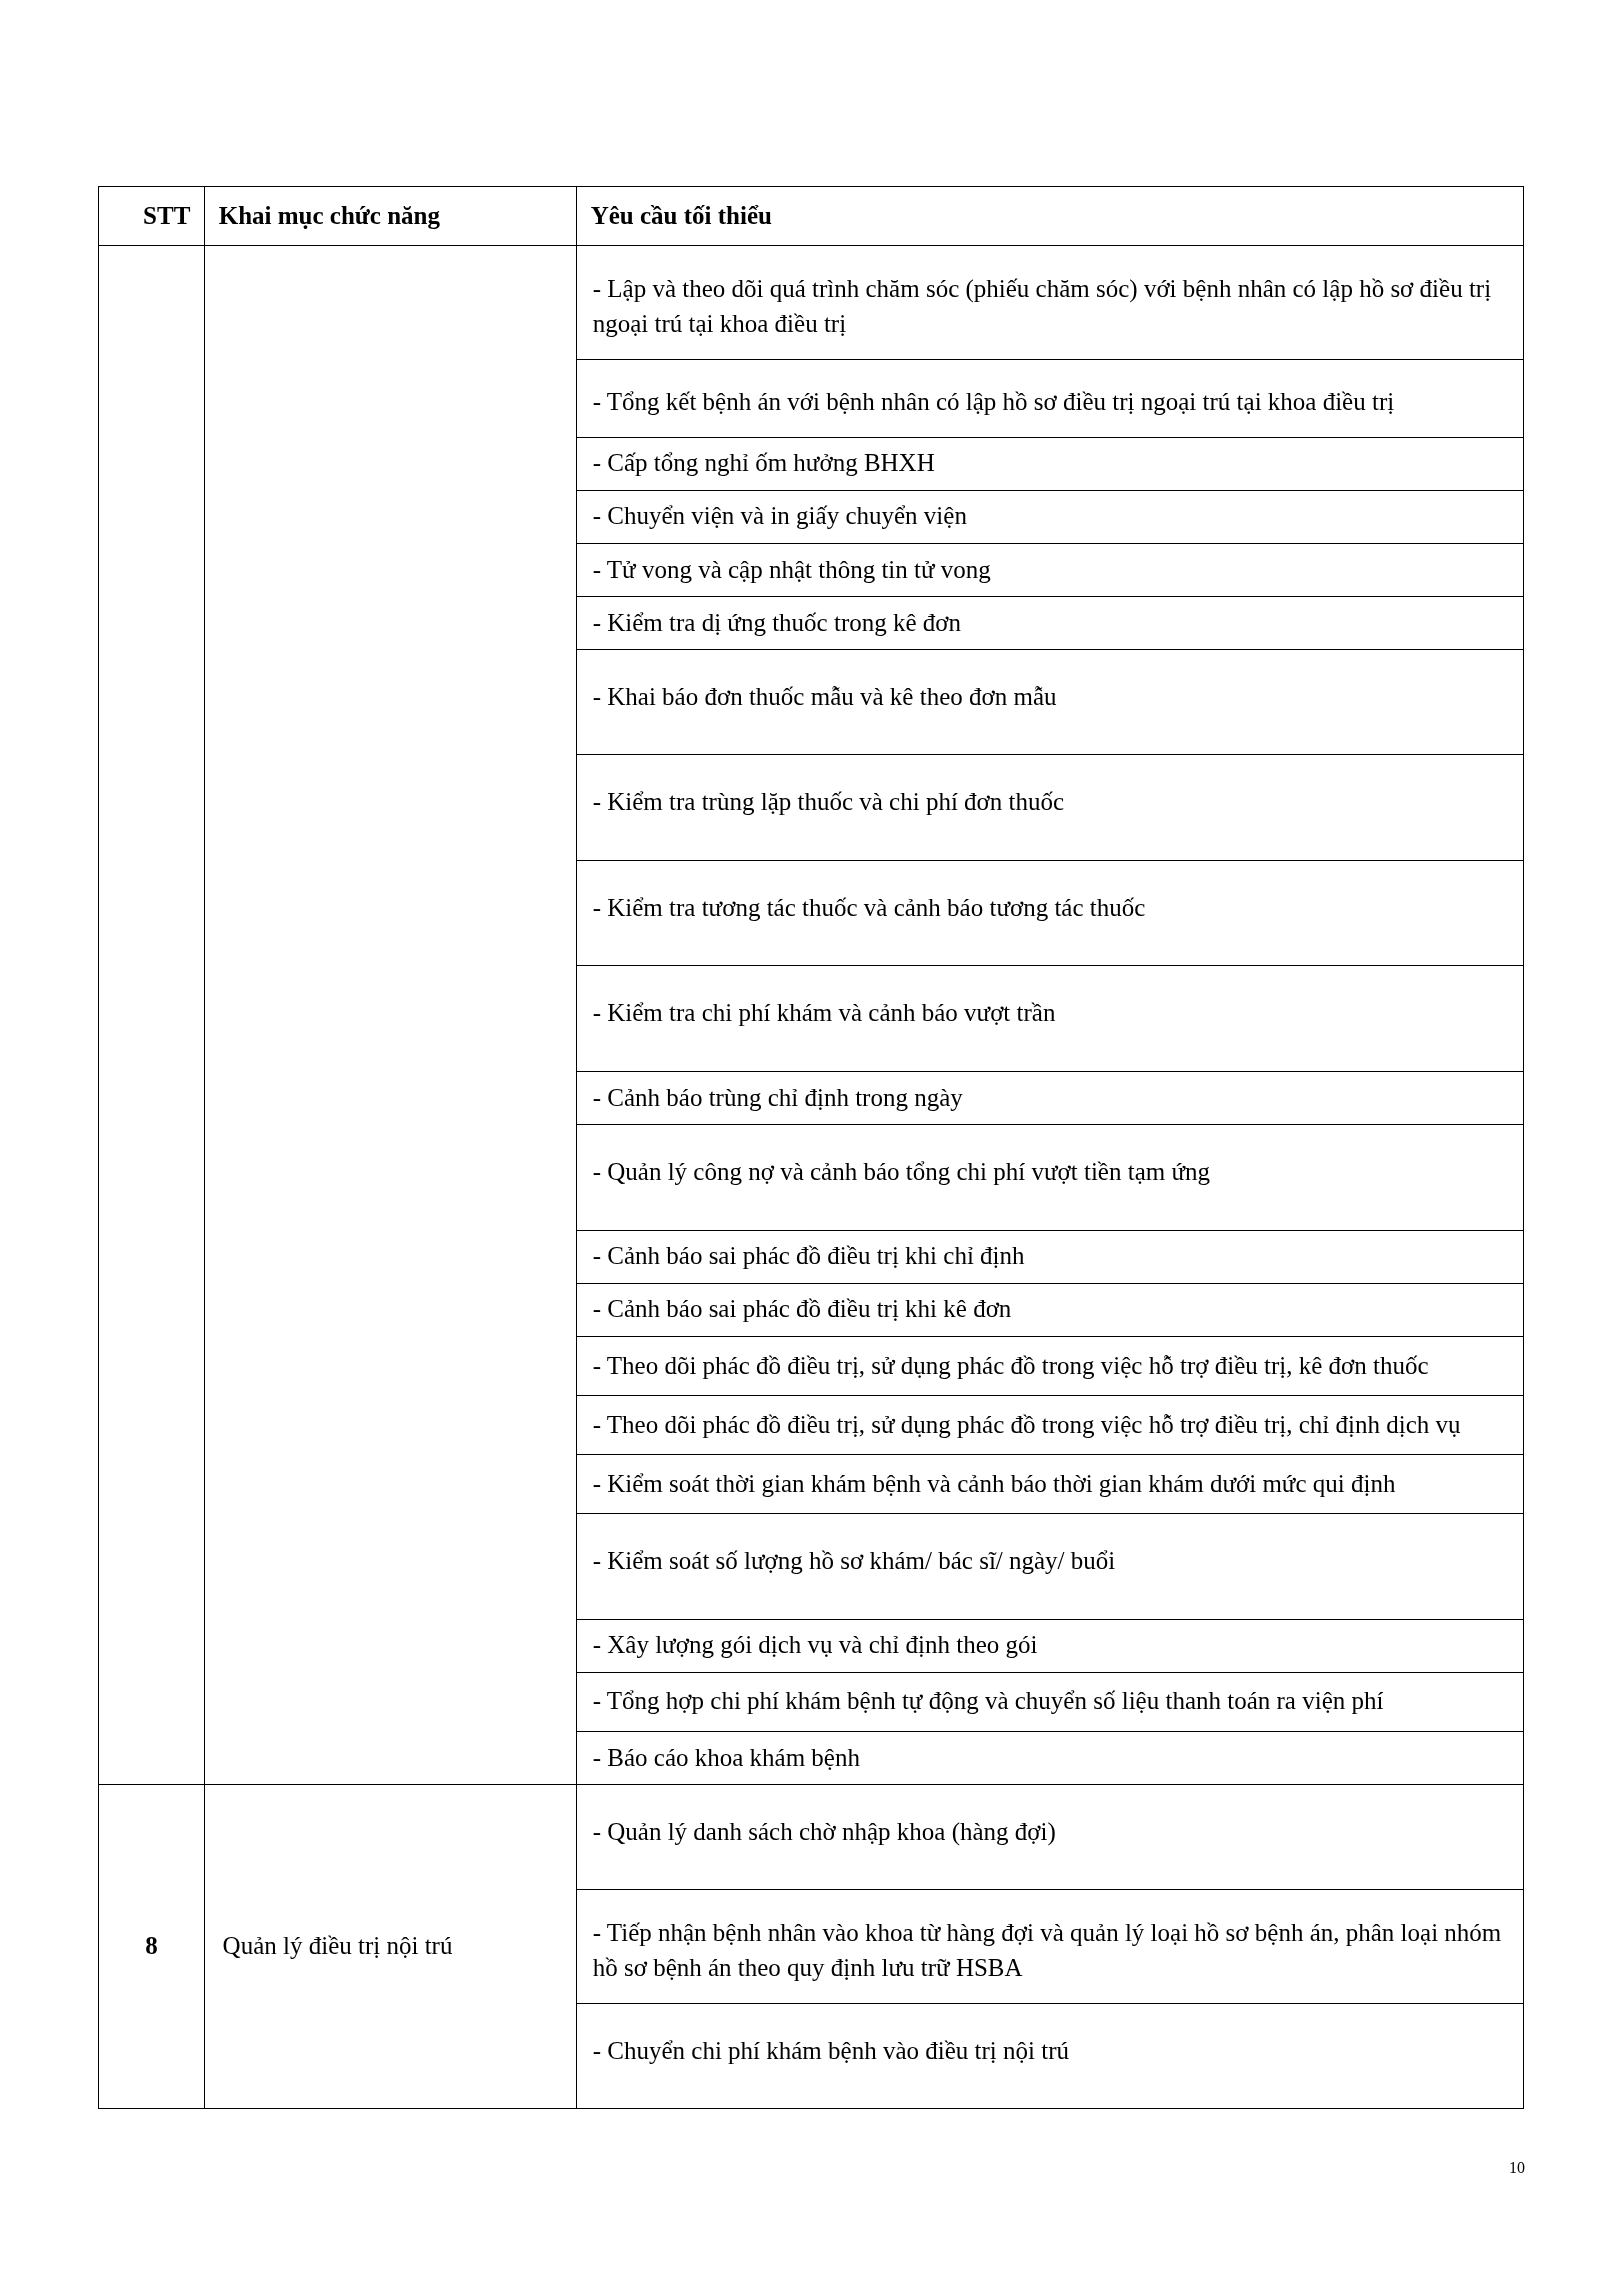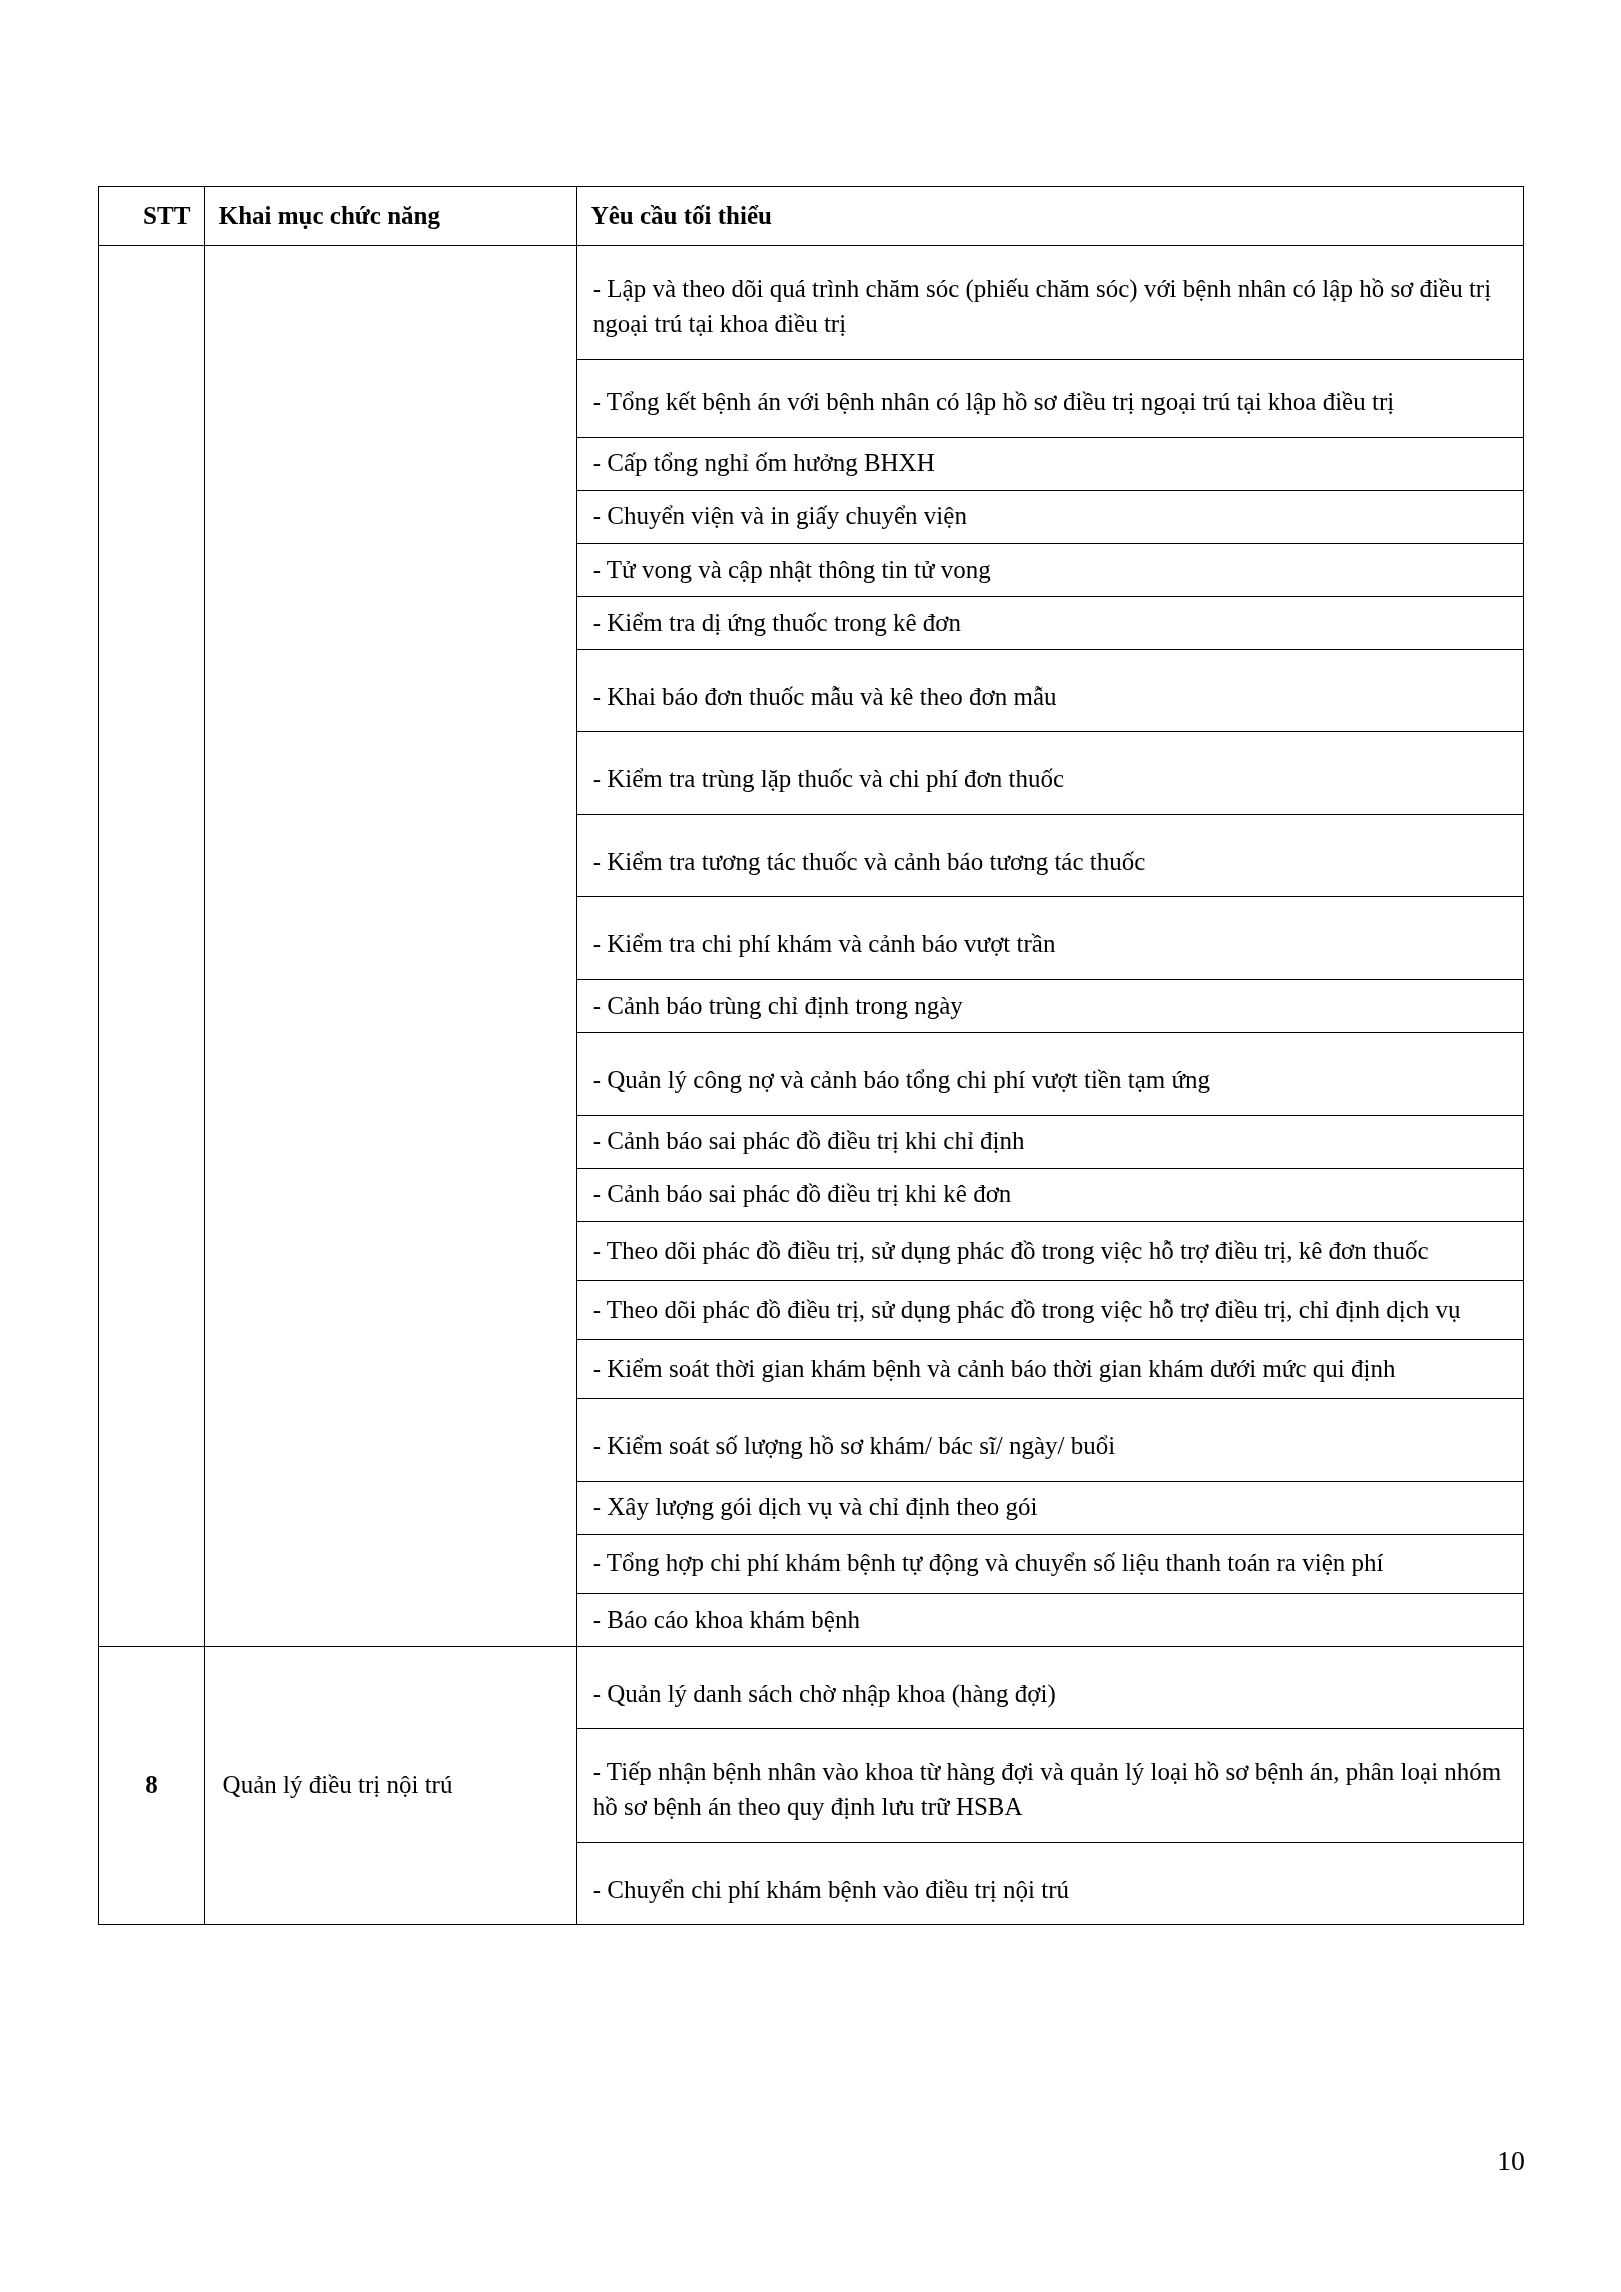--- a/index.html
+++ b/index.html
@@ -56,29 +56,29 @@
     vertical-align: middle;
   }
   td.name-cell {
     font-weight: normal;
     vertical-align: middle;
     padding-left: 17.6px;
   }
   td.req-cell {
     padding-left: 15.7px;
   }
-  td.tall-1 { padding-top: 29px; padding-bottom: 17px; }
+  td.tall-1 { padding-top: 29px; padding-bottom: 40px; }
   td.tall-2 { padding-top: 24.5px; padding-bottom: 17px; }
   td.pad-small { padding-top: 7.8px; padding-bottom: 8.8px; }
 
   .page-number {
     position: absolute;
     right: 96px;
     bottom: 116px;
-    font-size: 28px;
+    font-size: 16px;
     font-family: "Liberation Serif", serif;
     text-align: right;
   }
 </style>
 </head>
 <body>
 
 <div class="page">
 
   <table class="doc-table">

